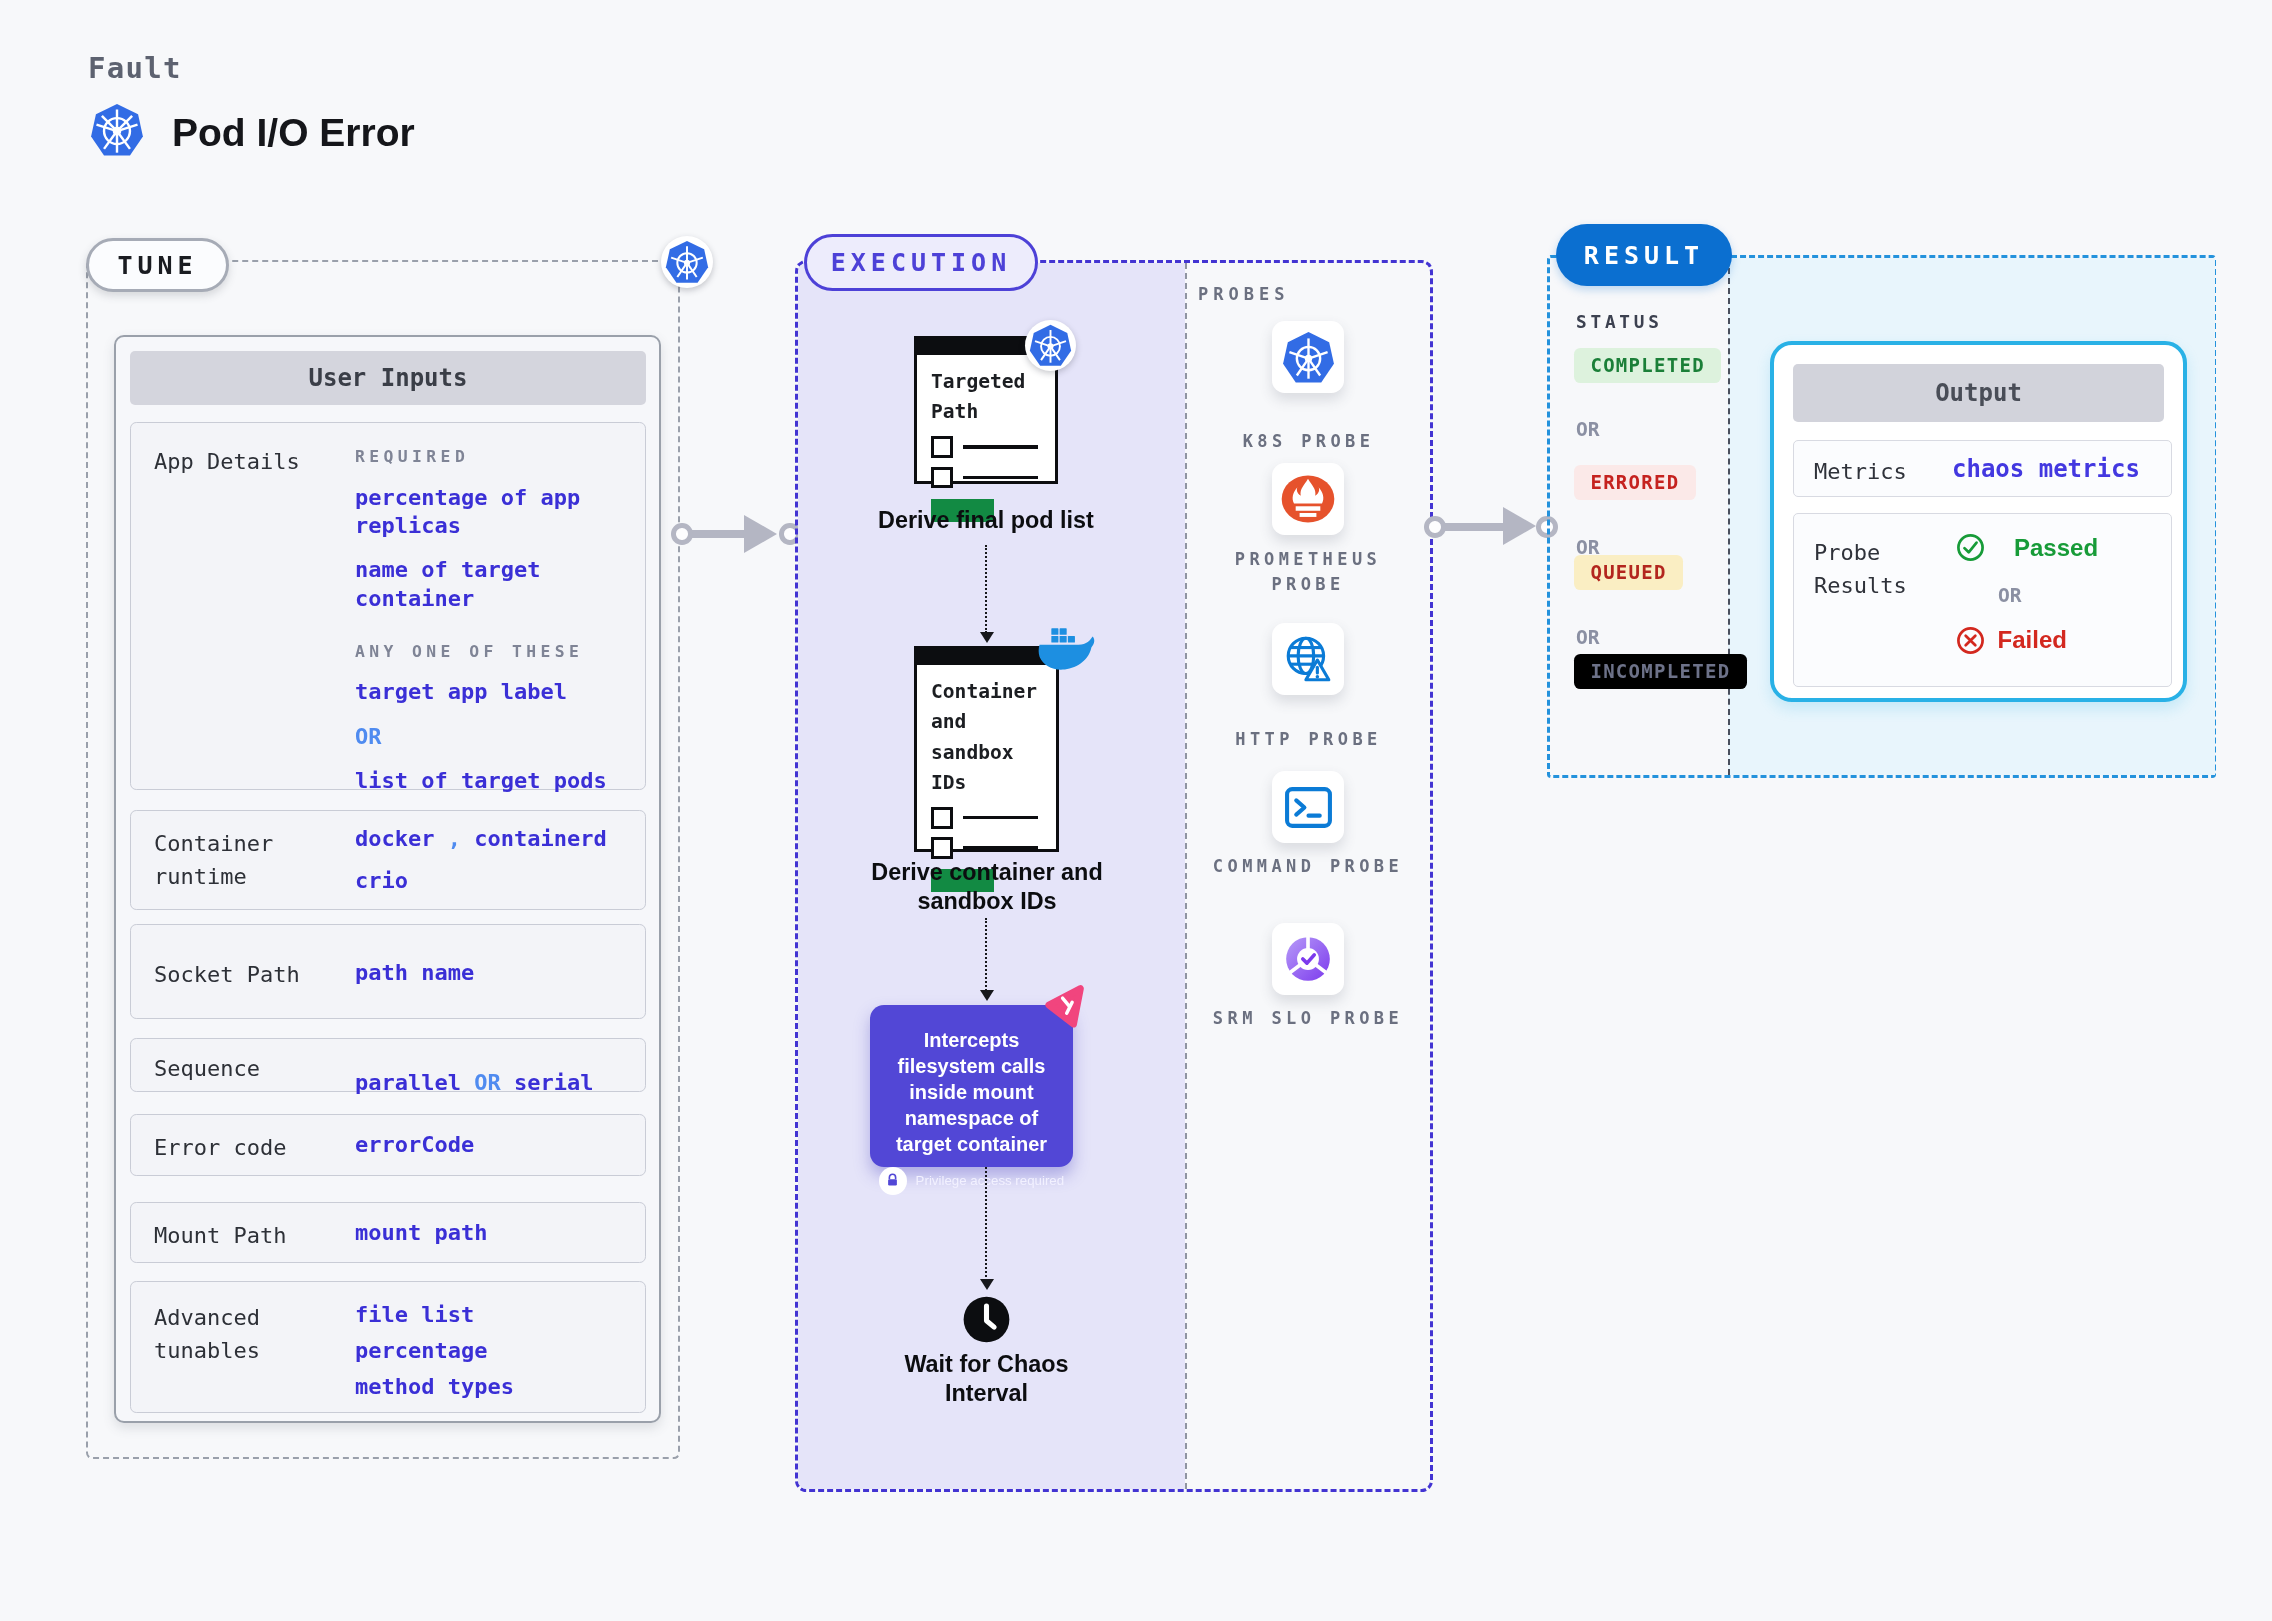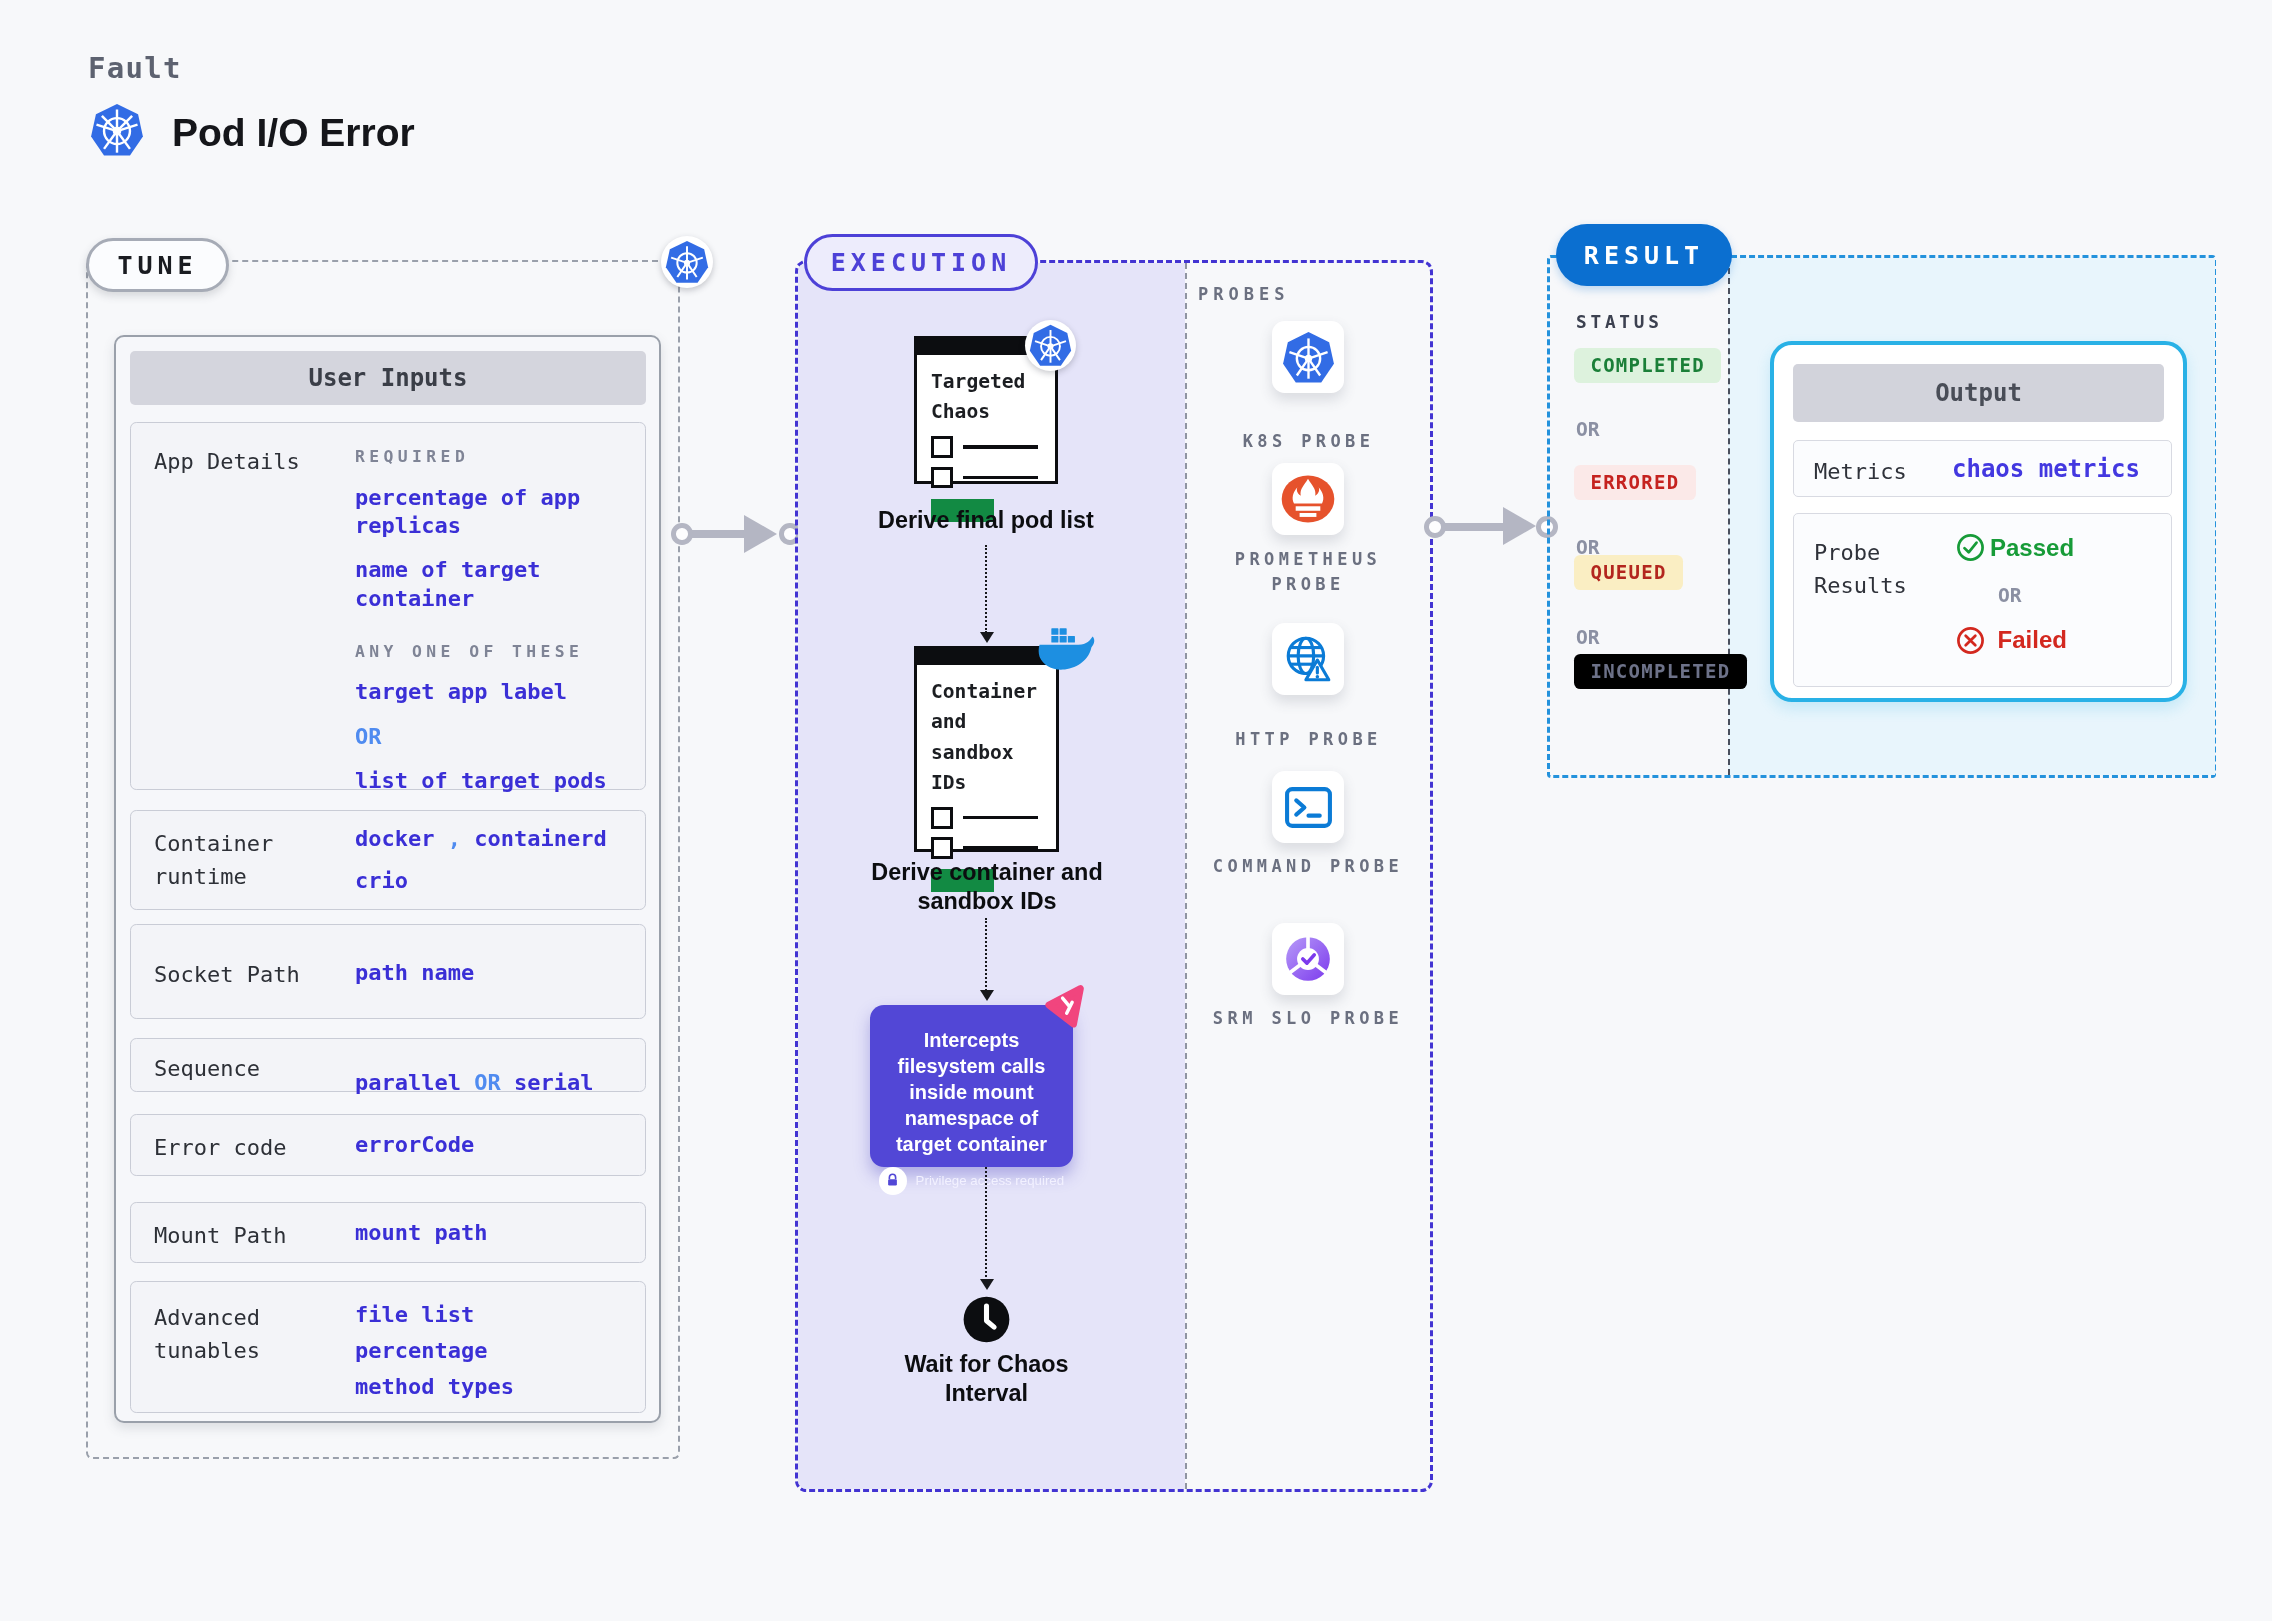--- a/index.html
+++ b/index.html
@@ -209,21 +209,21 @@
     <div class="abs exec-fill" style="left:0; top:0; width:387px; height:1226px; border-radius:8.8px 0 0 8.8px;"></div>
     <div class="abs probes-divider" style="left:387px; top:0; width:0; height:1226px;"></div>
   </div>
   <div class="abs pill pill-exec mono" style="left:804px; top:234px; width:234px; height:57px;">
       <span>EXECUTION</span>
     </div>
 
   <div class="abs doc" style="left:914px; top:336px; width:144px; height:148px;">
     <div class="doc-bar"></div>
     <div style="padding:11.4px 12.6px 0 14px;">
-      <div class="doc-title mono" style="width:101px;">Targeted Chaos</div>
+      <div class="doc-title mono" style="width:101px;">Targeted Path</div>
       <div class="cb-row">
           <div class="cb"></div>
           <div class="cb-line"></div>
         </div>
       <div class="cb-row">
           <div class="cb"></div>
           <div class="cb-line"></div>
         </div>
       <div class="green-bar" style="margin-top:11.4px;"></div>
     </div>
@@ -413,21 +413,21 @@
       </div>
 
     <div class="out-row abs" style="left:19px; top:95px; width:379px; height:57px;">
       <div class="abs out-label mono" style="left:20px; top:14px;">Metrics</div>
       <div class="abs out-val mono" style="left:158px; top:14px;">chaos metrics</div>
     </div>
 
     <div class="out-row abs" style="left:19px; top:168px; width:379px; height:174px;">
       <div class="abs out-label mono" style="left:20px; top:21.5px; width:114px;">Probe Results</div>
       <div class="abs" style="left:162px; top:19px;">
-        <div style="display:flex; align-items:center; gap:5px;">
+        <div style="display:flex; align-items:center; gap:29px;">
           <svg viewBox="0 0 48 48" width="29" height="29">
             <circle cx="24" cy="24" r="20" fill="none" stroke="#179b38" stroke-width="4.5"></circle>
             <path d="M14 25 L21 32 L34 16" fill="none" stroke="#179b38" stroke-width="4.5" stroke-linecap="round" stroke-linejoin="round"></path>
           </svg>
           <span class="pf-text-pass">Passed</span>
         </div>
         <div class="or mono" style="margin:21.5px 0 19px 42px;">OR</div>
         <div style="display:flex; align-items:center; gap:12.6px;">
           <svg viewBox="0 0 48 48" width="29" height="29">
             <circle cx="24" cy="24" r="20" fill="none" stroke="#d3281f" stroke-width="4.5"></circle>

